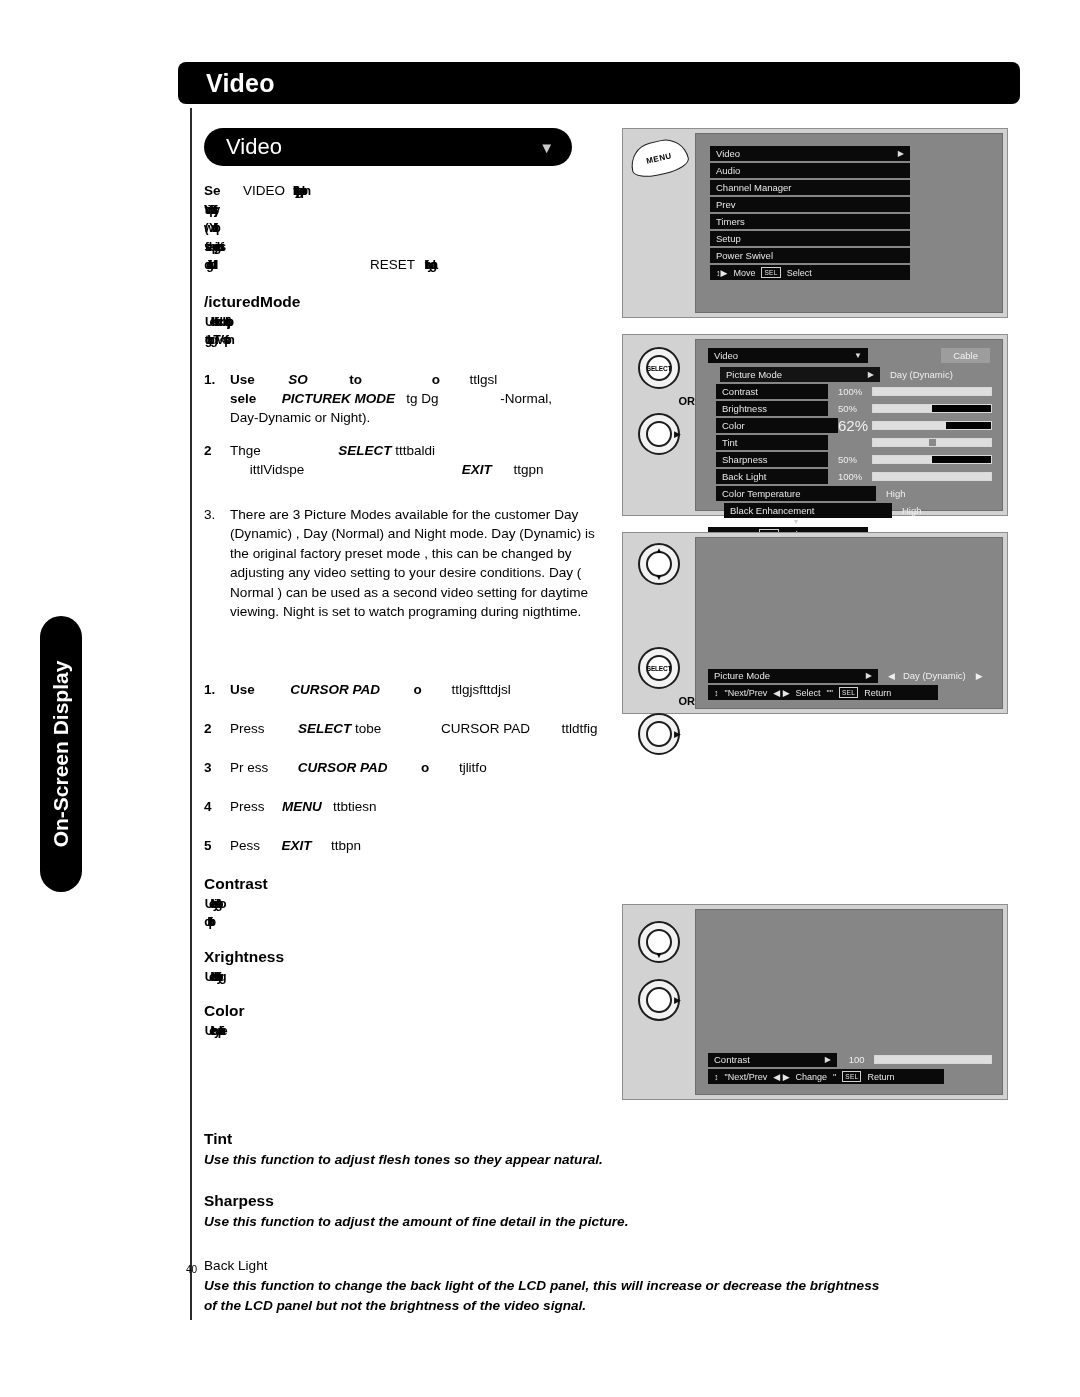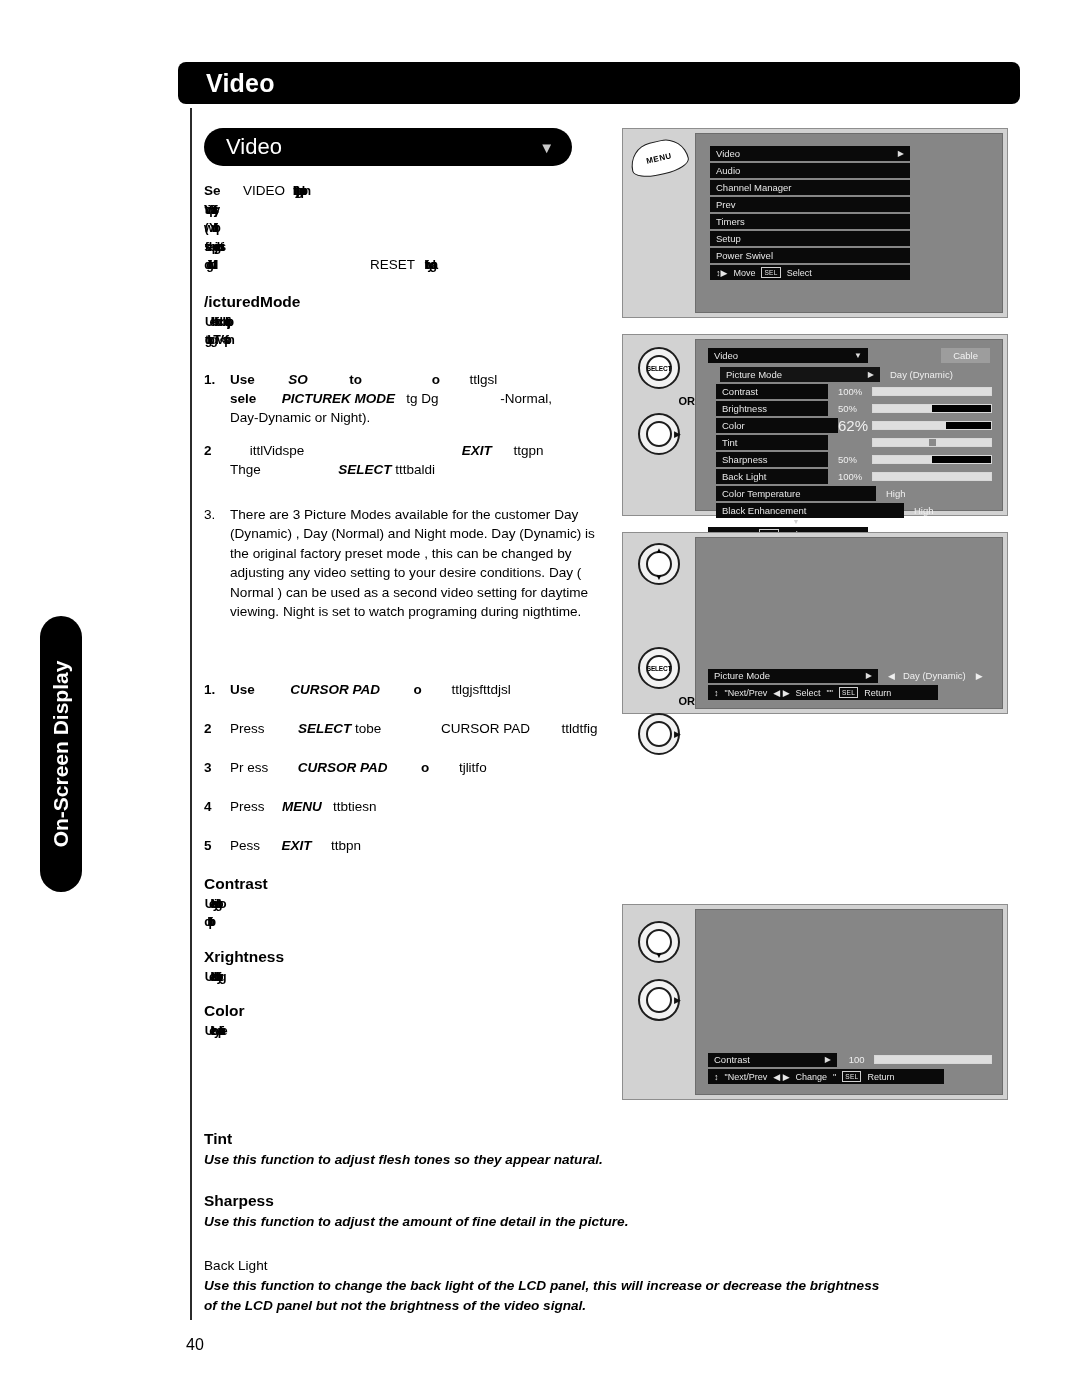--- a/index.html
+++ b/index.html
@@ -35,22 +35,22 @@
     white-space:nowrap;
     color:#fff; font-size:21px; font-weight:bold;
   }
 
   
   .vrule{
     position:absolute; left:190px; top:108px; width:2px; height:1212px;
     background:#2b2b2b;
   }
   .pageno{
-    position:absolute; left:186px; top:1336px;
-    font-size:16px; color:#000;
+    position:absolute; left:186px; top:1264px;
+    font-size:10px; color:#000;
   }
 
   
   .col-left{ position:absolute; left:204px; top:128px; width:400px; }
 
   .pill{
     width:368px; height:38px; background:#000; border-radius:19px;
     display:flex; align-items:center; justify-content:space-between;
     padding:0 18px 0 22px; margin-bottom:16px;
   }
@@ -253,32 +253,32 @@
       <div class="row"><span class="n">Day-Dynamic or Night).</span></div>
     </div>
   </div>
 
   <div style="height:10px"></div>
 
   <div class="num">
     <div class="idx">2</div>
     <div class="body">
       <div class="row">
+        <span class="g">Thge</span>
+        <span style="display:inline-block;width:70px"></span>
+        <span class="ital">SELECT</span>
+        <span class="g">tttbaldi</span>
+      </div>
+      <div class="row">
         <span style="display:inline-block;width:16px"></span>
         <span class="g">ittlVidspe</span>
         <span style="display:inline-block;width:150px"></span>
         <span class="ital">EXIT</span>
         <span style="display:inline-block;width:14px"></span>
         <span class="g">ttgpn</span>
-      </div>
-      <div class="row">
-        <span class="g">Thge</span>
-        <span style="display:inline-block;width:70px"></span>
-        <span class="ital">SELECT</span>
-        <span class="g">tttbaldi</span>
       </div>
     </div>
   </div>
 
   <div style="height:22px"></div>
 
   <div class="para3">
     <div class="idx">3.</div>
     <div class="body">There are 3 Picture Modes  available for the customer Day (Dynamic) , Day (Normal) and Night mode. Day (Dynamic) is the original factory preset mode , this can be changed by adjusting any video setting  to your desire conditions. Day ( Normal ) can be used as a second video setting for daytime viewing. Night is set to watch programing during nigthtime.</div>
   </div>
@@ -525,21 +525,21 @@
         </div>
 
         <div style="display:flex; align-items:center; height:17px;">
           <div class="mbar" style="width:160px; margin-left:8px;">
             <span>Color Temperature</span>
           </div>
           <span style="margin-left:10px; font-size:9.5px; color:#efefef;">High</span>
         </div>
 
         <div style="display:flex; align-items:center; height:17px;">
-          <div class="mbar" style="width:188px; margin-left:8px;">
+          <div class="mbar" style="width:168px; margin-left:16px;">
             <span>Black Enhancement</span>
           </div>
           <span style="margin-left:10px; font-size:9.5px; color:#efefef;">High</span>
         </div>
       </div>
 
       <div style="width:160px; text-align:center; color:#cfcfcf; font-size:7px; line-height:6px; margin-left:8px;">▼</div>
 
       <div class="footbar" style="width:160px; margin-top:2px;">
         <span>↕▶</span>

